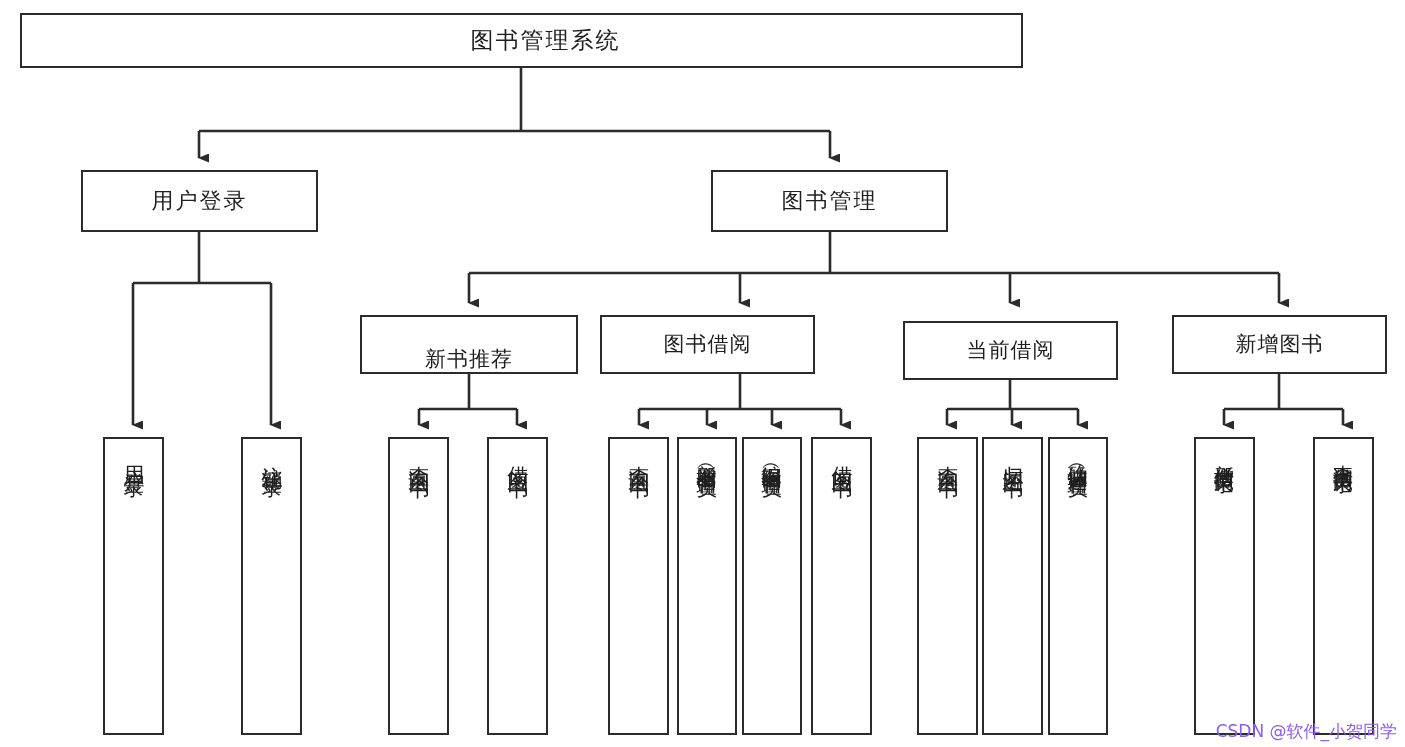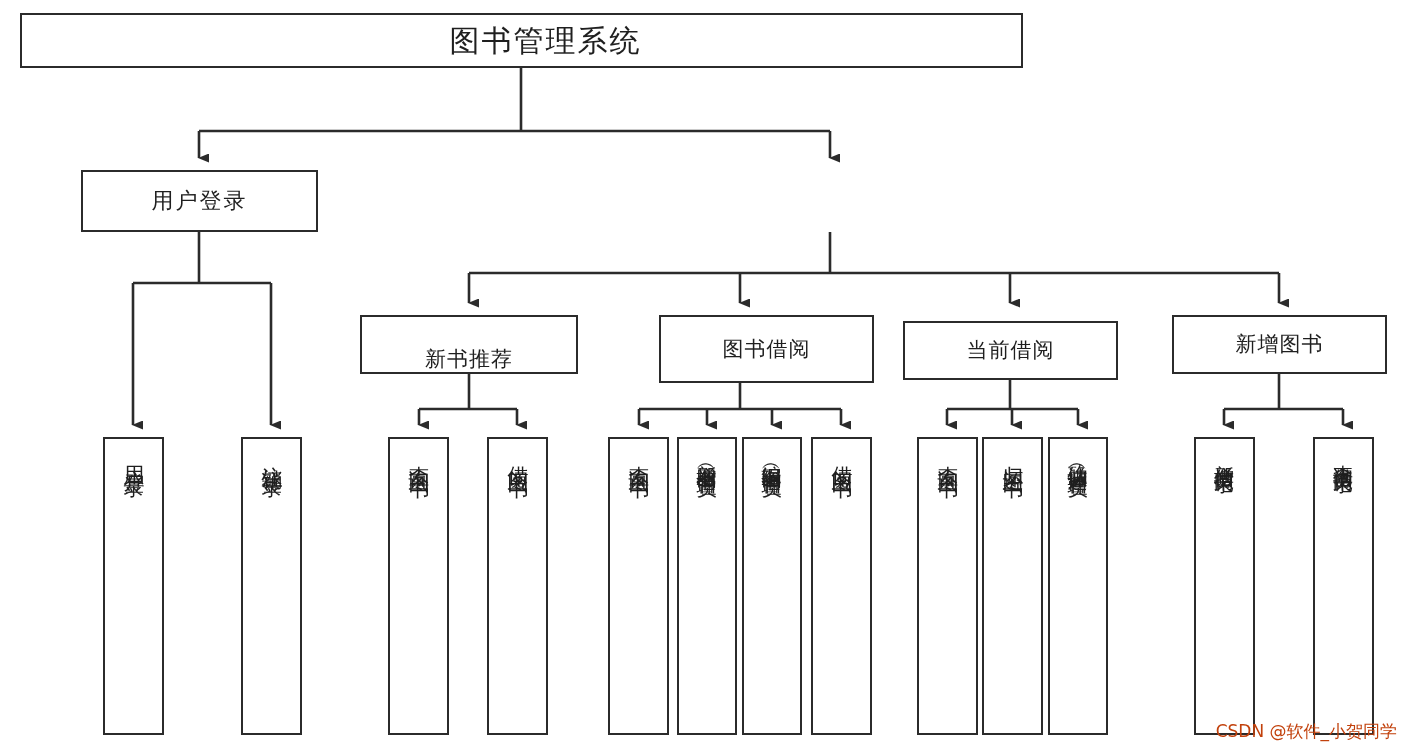--- a/index.html
+++ b/index.html
@@ -37,21 +37,21 @@
   }
   .node .lbl{
     display:block;
     white-space:nowrap;
   }
   
   .h-node .lbl{
     font-size:22px;
     letter-spacing:1px;
   }
-  #node-root .lbl{ font-size:30px; letter-spacing:2px;margin-left:48px; }
+  #node-root .lbl{ font-size:23px; letter-spacing:2px;margin-left:48px; }
   .l2 .lbl{ font-size:22px; letter-spacing:2px; }
   .l3 .lbl{ font-size:21px; letter-spacing:1px; }
 
   
   .v-node{
     align-items:flex-start;
     justify-content:center;
     padding-top:10px;
   }
   .v-node .lbl{
@@ -63,21 +63,21 @@
     line-height:1;
   }
   .v-node.tight .lbl{ letter-spacing:2px; font-size:20px; }
 
   
   #watermark{
     position:absolute;
     right:8px;
     bottom:4px;
     font-size:17px;
-    color:#c2410c;
+    color:#8b5cf6;
     letter-spacing:0px;
     user-select:none;
     white-space:nowrap;
   }
 </style>
 </head>
 <body>
 
 <div id="canvas">
 
@@ -133,26 +133,29 @@
   </svg>
 
   <div class="node h-node" id="node-root" style="left:20px; top:13px; width:1003px; height:55px;">
     <span class="lbl">图书管理系统</span>
   </div>
 
   <div class="node h-node l2" style="left:81px; top:170px; width:237px; height:62px;">
     <span class="lbl">用户登录</span>
   </div>
 
+  <div class="node h-node l2" style="left:711px; top:170px; width:237px; height:62px;">
+    <span class="lbl">图书管理</span>
+  </div>
 
   <div class="node h-node l3" style="left:360px; top:315px; width:218px; height:59px;align-items:flex-end;">
     <span class="lbl">新书推荐</span>
   </div>
 
-  <div class="node h-node l3" style="left:659px; top:315px; width:215px; height:68px;">
+  <div class="node h-node l3" style="left:600px; top:315px; width:215px; height:59px;">
     <span class="lbl">图书借阅</span>
   </div>
 
   <div class="node h-node l3" style="left:903px; top:321px; width:215px; height:59px;">
     <span class="lbl">当前借阅</span>
   </div>
 
   <div class="node h-node l3" style="left:1172px; top:315px; width:215px; height:59px;">
     <span class="lbl">新增图书</span>
   </div>

